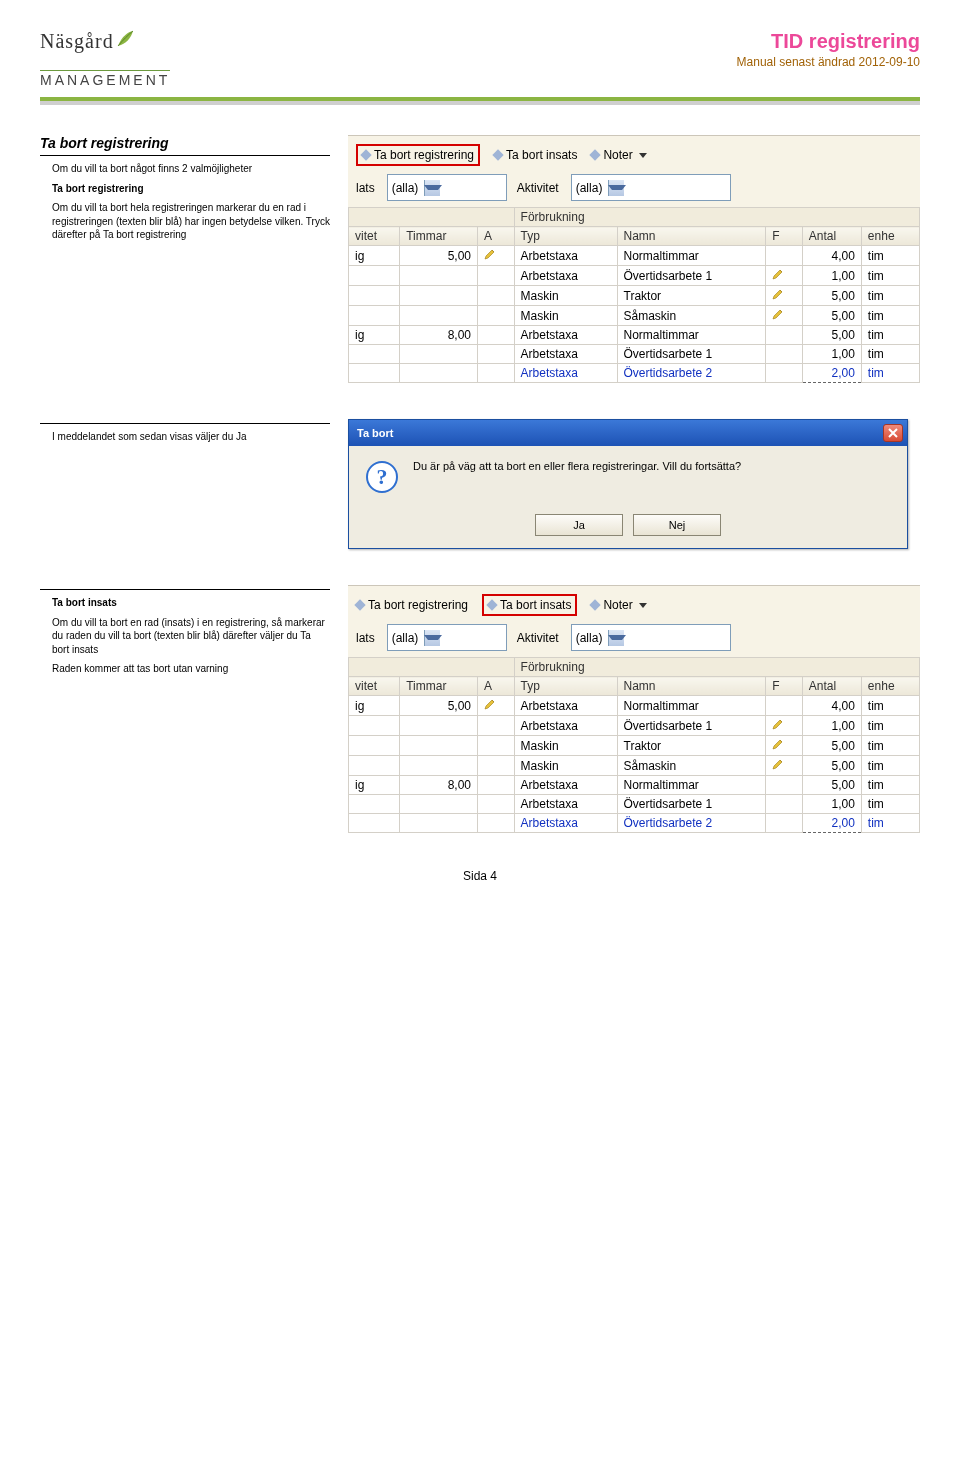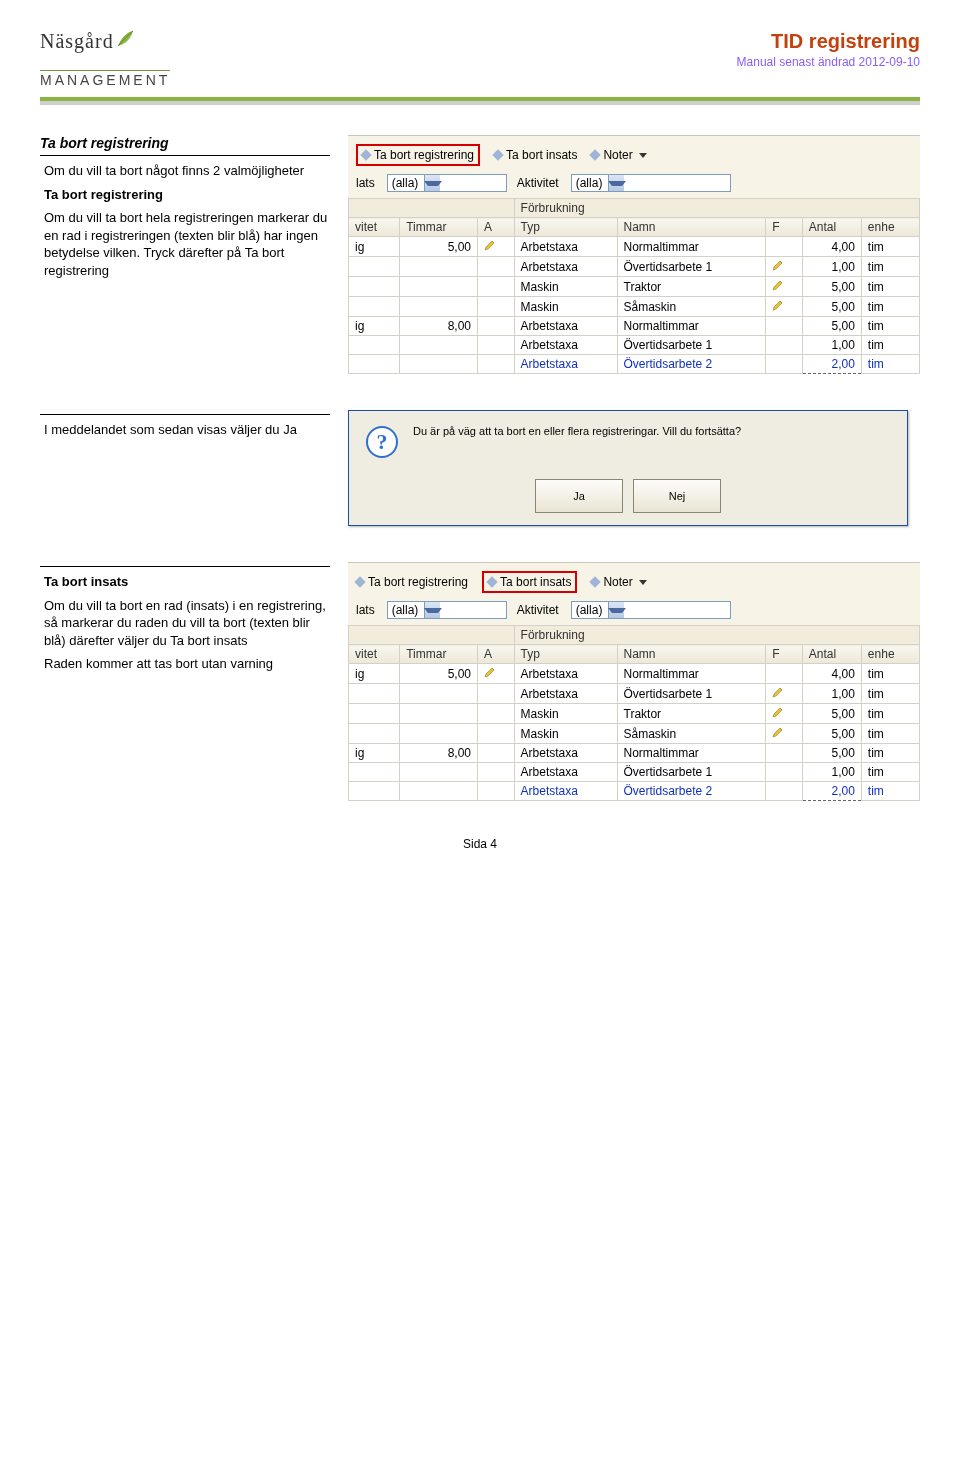--- a/index.html
+++ b/index.html
@@ -18,39 +18,39 @@
   .logo-block { display: flex; flex-direction: column; line-height: 1; }
   .logo-top { display: flex; align-items: baseline; }
   .logo-top .nas { font-family: Georgia, serif; font-size: 20px; color: #333; letter-spacing: 1px; }
   .logo-top .leaf { margin-left: 2px; display: inline-block; }
   .logo-bottom {
     font-family: Liberation Sans, sans-serif;
     font-size: 14px; letter-spacing: 3px; color: #444;
     border-top: 1px solid #6c9a3e; padding-top: 2px; margin-top: 19px; text-align: right;
   }
   .title-block { text-align: right; }
-  .title-block .title { font-family: Verdana, Arial, sans-serif; font-weight: bold; font-size: 20px; color: #c2410c; }
-  .title-block .subtitle { font-size: 12px; color: #8b5cf6; margin-top: 2px; }
+  .title-block .title { font-family: Verdana, Arial, sans-serif; font-weight: bold; font-size: 20px; color: #ec4899; }
+  .title-block .subtitle { font-size: 12px; color: #a16207; margin-top: 2px; }
 
   .hr-green-grey {
     margin-top: 10px; margin-bottom: 30px;
     border-top: 4px solid #8bb542;
     border-bottom: 4px solid #cfcfcf;
     height: 0;
   }
 
   
   .section { display: flex; gap: 18px; margin-bottom: 36px; }
   .text-col { width: 290px; flex: 0 0 290px; }
   .text-col .thin-rule { border-top: 1px solid #000; margin: 4px 0 6px 0; }
   .text-col h3 {
     font-weight: bold; font-size: 14px; font-style: italic;
     margin: 0 0 2px 0; color: #000;
   }
-  .text-col p { margin: 0 0 6px 4px; font-size: 13px; line-height: 1.35; }
+  .text-col p { margin: 0 0 6px 12px; font-size: 10px; line-height: 1.35; }
   .sub-bold { font-weight: bold; margin-bottom: 2px; }
 
   .shot-col { flex: 1 1 auto; }
 
   
   .app-frame {
     background: #f7f3e6;
     padding: 6px 0 0 0;
     font-size: 12px;
     color: #000;
@@ -73,21 +73,21 @@
     border-top: 5px solid #333;
     margin-left: 2px;
   }
 
   .filter-row {
     display: flex; gap: 10px; padding: 4px 8px 6px 8px; align-items: center;
   }
   .filter-label { margin-right: 2px; }
   .combo {
     display: inline-flex; align-items: center; background: #fff;
-    border: 1px solid #7f9db9; height: 18px; font-size: 12px;
+    border: 1px solid #7f9db9; height: 27px; font-size: 12px;
   }
   .combo span { padding: 0 6px 0 4px; }
   .combo .btn {
     width: 16px; height: 16px;
     background: linear-gradient(#dce6f5, #b6c8e3);
     border-left: 1px solid #7f9db9;
     display: flex; align-items: center; justify-content: center;
   }
   .combo .btn .dd-arrow { border-top-color: #4a6a9e; }
 
@@ -138,21 +138,21 @@
     gap: 14px; align-items: flex-start; min-height: 64px;
   }
   .dlg-icon {
     width: 34px; height: 34px; flex: 0 0 34px;
   }
   .dlg-buttons {
     background: #efece1; display: flex; gap: 10px;
     justify-content: center; padding: 4px 0 12px 0;
   }
   .dlg-btn {
-    min-width: 88px; height: 34px;
+    min-width: 88px; height: 22px;
     background: linear-gradient(#fdfcf9, #e9e4d4);
     border: 1px solid #8a8674;
     font-size: 11px;
     display: inline-flex; align-items: center; justify-content: center;
   }
 
   .page-footer {
     text-align: center; font-size: 12px;
   }
 </style>
@@ -328,20 +328,28 @@
     </div>
   </div>
 
   <div class="section">
     <div class="text-col">
       <div class="thin-rule"></div>
       <p>I meddelandet som sedan visas väljer du Ja</p>
     </div>
     <div class="shot-col">
       <div class="dialog">
+        <div class="dlg-titlebar">
+          <span>Ta bort</span>
+          <span class="dlg-close">
+            <svg width="10" height="10" viewBox="0 0 10 10">
+              <path d="M1 1 L9 9 M9 1 L1 9" stroke="#fff" stroke-width="2"></path>
+            </svg>
+          </span>
+        </div>
         <div class="dlg-body">
           <div class="dlg-icon">
             <svg width="34" height="34" viewBox="0 0 34 34">
               <circle cx="17" cy="17" r="15" fill="#fff" stroke="#2f6fd0" stroke-width="2"></circle>
               <text x="17" y="24" text-anchor="middle" font-size="22" font-weight="bold" font-family="Georgia, serif" fill="#2f6fd0">?</text>
             </svg>
           </div>
           <div>Du är på väg att ta bort en eller flera registreringar. Vill du fortsätta?</div>
         </div>
         <div class="dlg-buttons">

